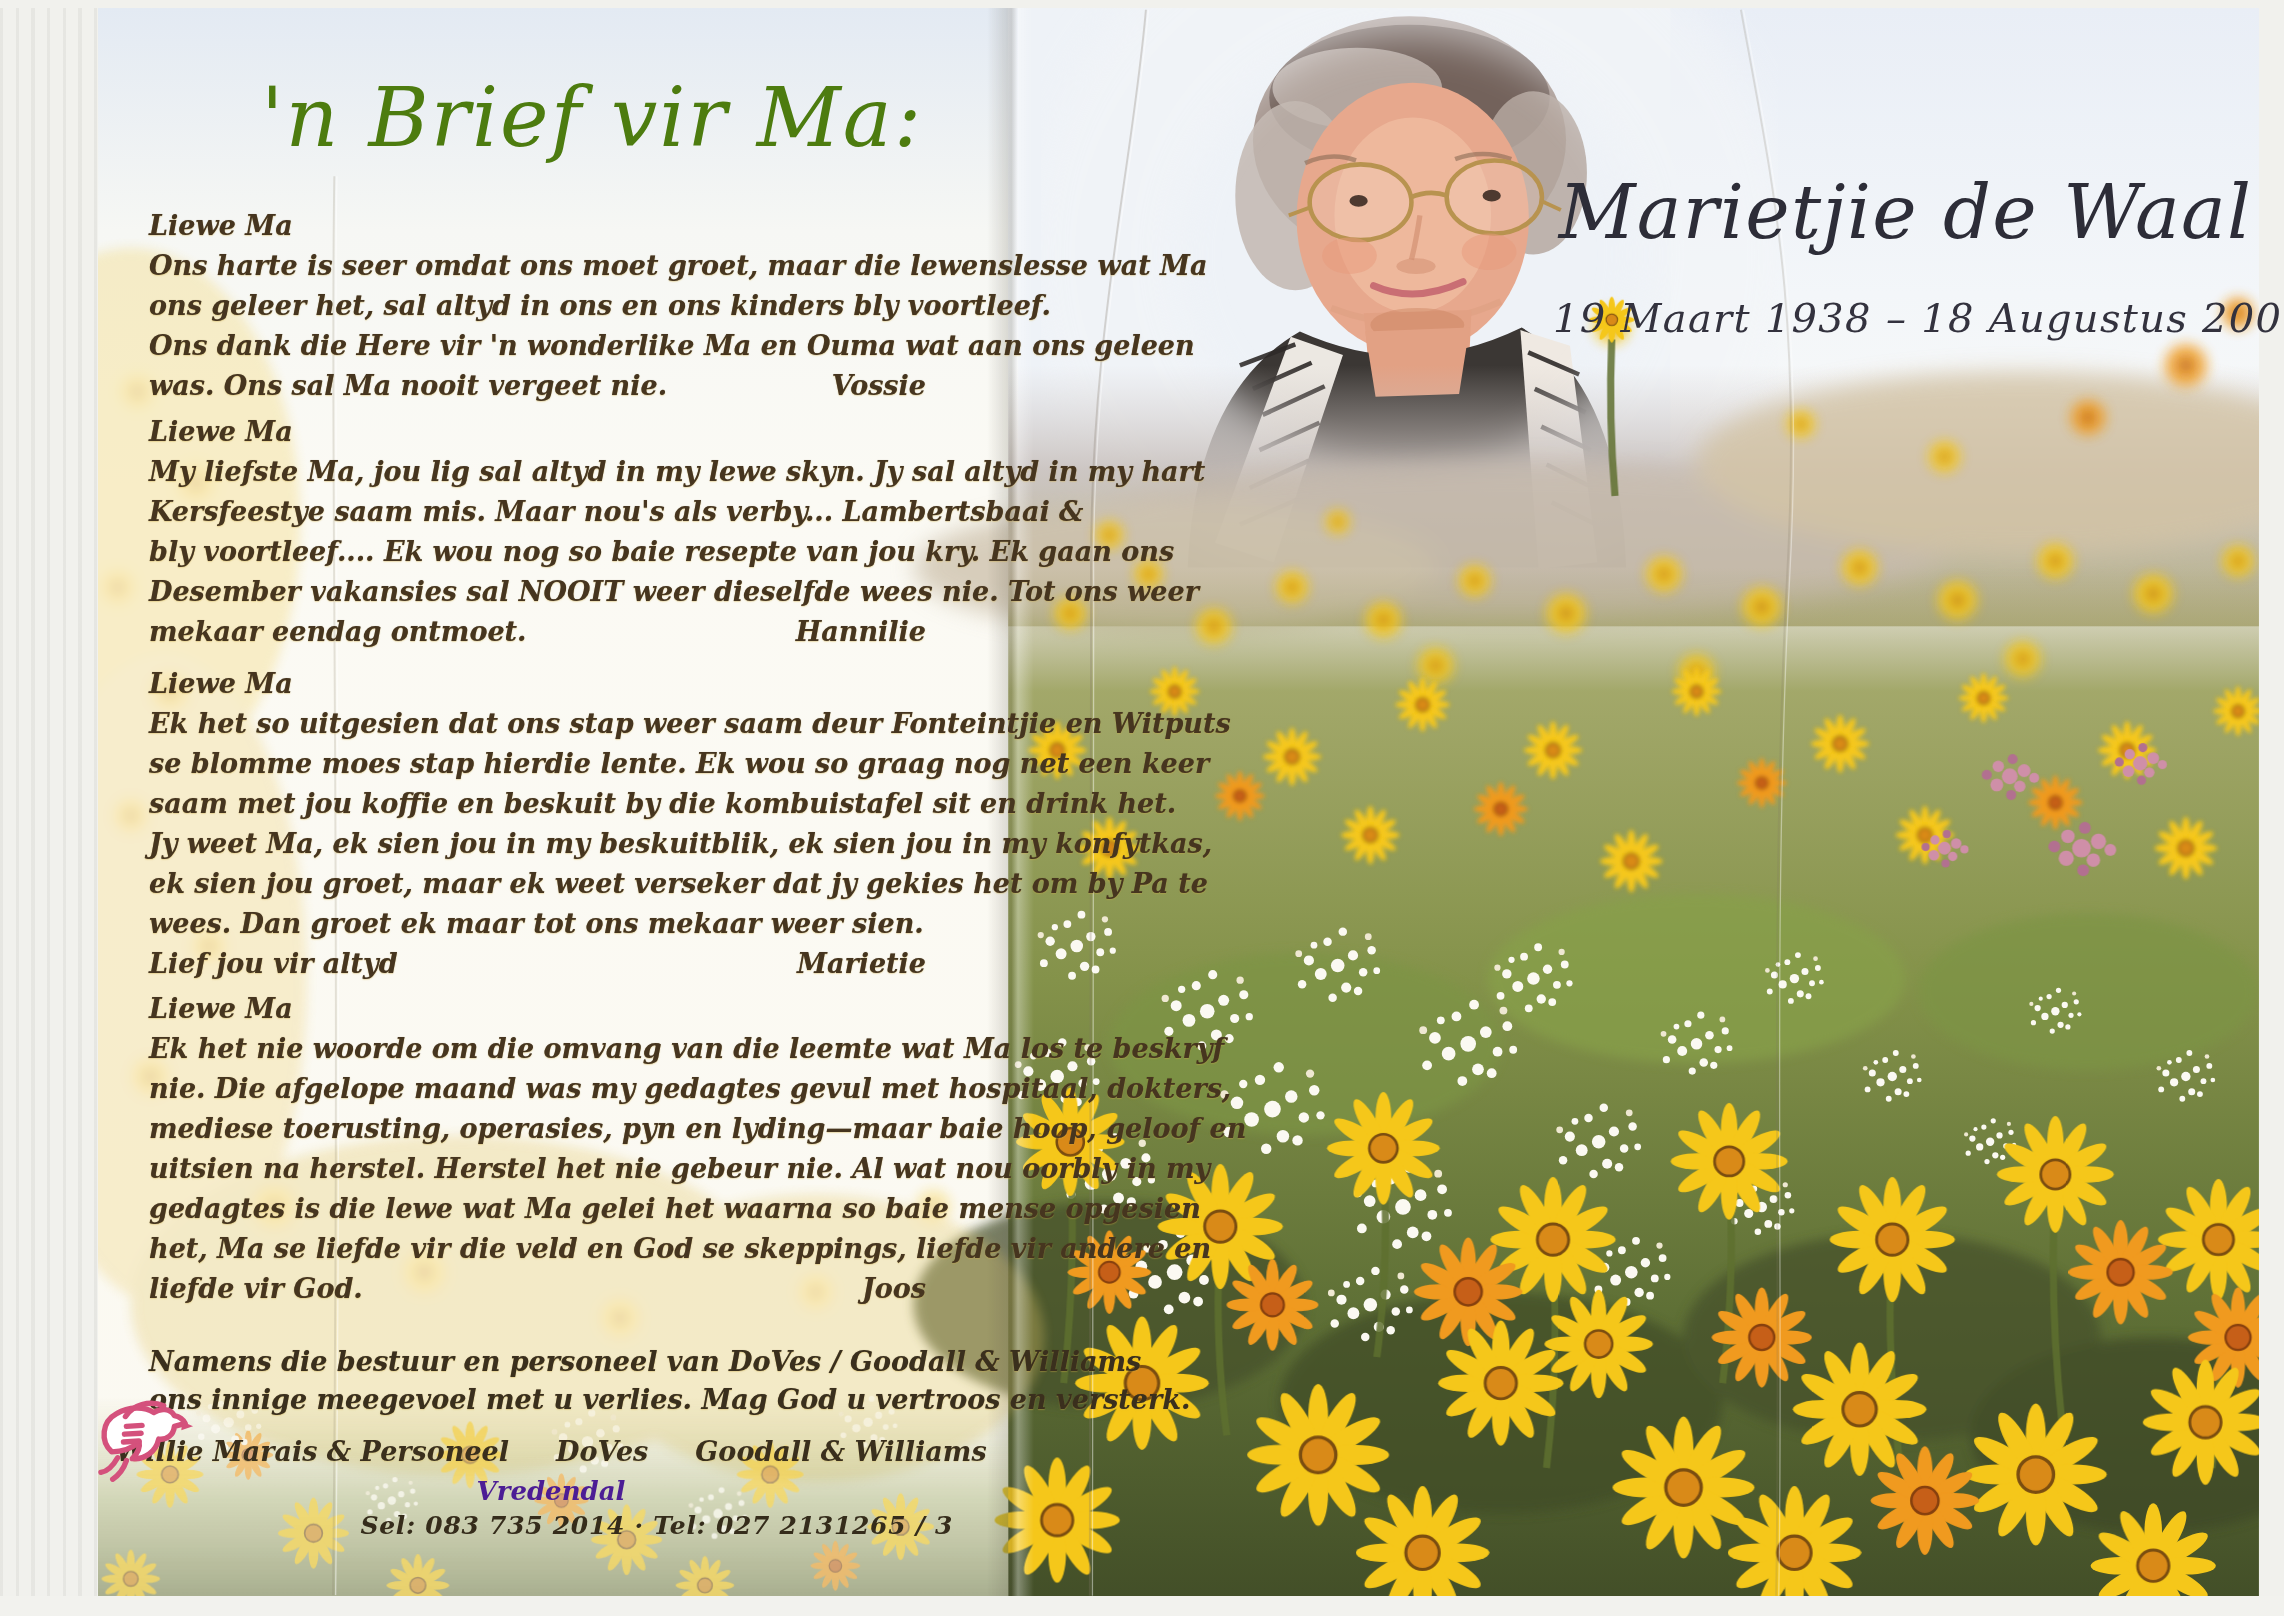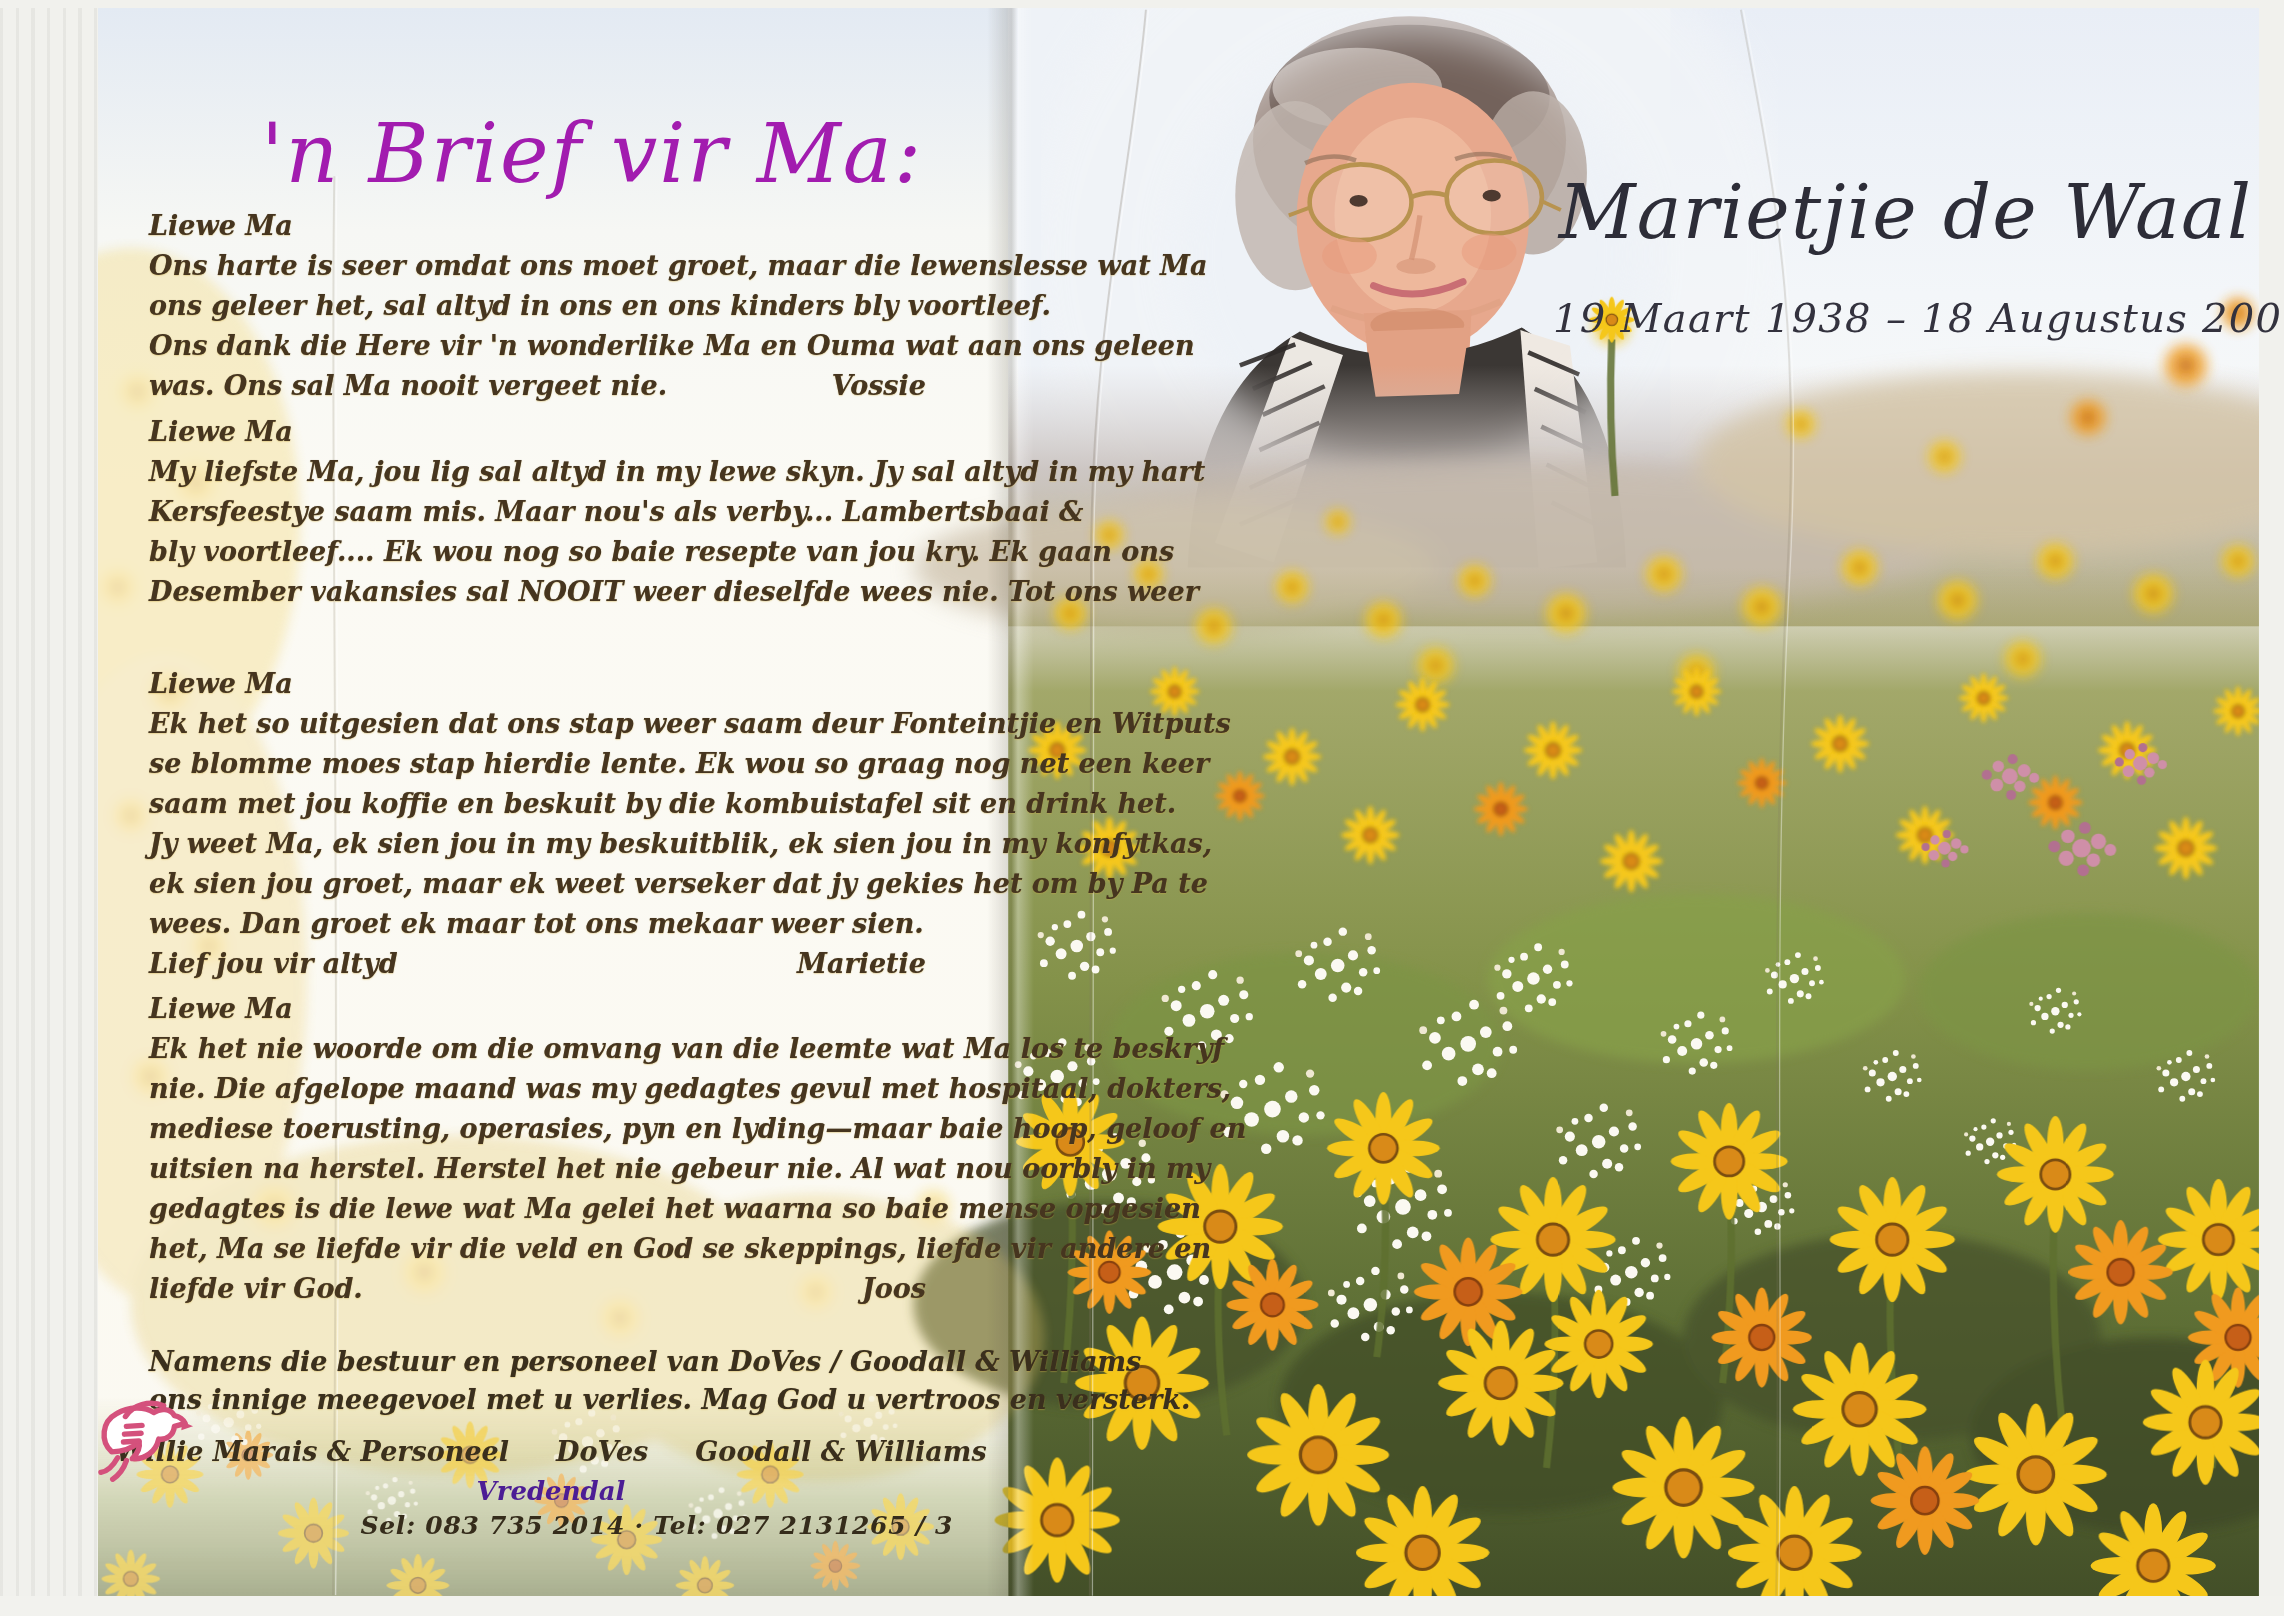--- a/index.html
+++ b/index.html
@@ -16,21 +16,21 @@
   #page-left{position:absolute;left:98px;top:7.8px;width:910px;height:1590px;
     background:linear-gradient(180deg,#e3eaf3 0%, #f6f7f4 14%, #fbfaf4 30%, #fbf9f1 100%);}
   #page-right{position:absolute;left:1008px;top:7.8px;width:1251px;height:1590px;
     background:linear-gradient(180deg,#e9eef6 0%, #f3f6f9 18%, #f8f9f8 30%, #efeee6 40%, #e8e4d6 100%);}
   #gutter{position:absolute;left:987px;top:0;width:47px;height:1616px;
     background:linear-gradient(90deg, rgba(90,85,70,0) 0%, rgba(90,85,70,.22) 52%, rgba(255,255,255,.35) 66%, rgba(90,85,70,0) 100%);}
   svg{position:absolute;left:0;top:0;}
   
   .sheet-text{position:absolute;color:#43331f;}
   #brief-title{left:261px;top:70px;width:731px;font-size:82px;font-style:italic;
-    color:#a21caf;letter-spacing:2px;white-space:nowrap;margin-top:36px;}
+    color:#4d7c0f;letter-spacing:2px;white-space:nowrap;}
   .letter{position:absolute;left:149px;width:804px;}
   .ln{height:40px;line-height:40px;font-size:27px;font-style:italic;font-weight:bold;
       white-space:nowrap;color:#46351f;
       text-shadow:0 1.3px 1.3px rgba(216,182,74,.38), 0 0 0.7px rgba(70,53,31,.55);}
   .lastrow{display:flex;justify-content:space-between;}
   .sig{padding-right:27px;}
   #condolence{position:absolute;left:149px;top:1343px;width:804px;text-align:right;}
   #condolence .ln{font-size:27px;height:38px;line-height:38px;white-space:nowrap;color:#3a2f1d;}
   #firms-row{position:absolute;left:149px;top:1436px;width:804px;display:flex;
      justify-content:center;gap:47px;}
@@ -406,20 +406,24 @@
       <span class="sig">Vossie</span>
     </div>
   </section>
 
   <section class="letter" style="top:412px">
     <div class="ln">Liewe Ma</div>
     <div class="ln">My liefste Ma, jou lig sal altyd in my lewe skyn.  Jy sal altyd in my hart</div>
     <div class="ln">Kersfeestye saam mis. Maar nou's als verby... Lambertsbaai &amp;</div>
     <div class="ln">bly voortleef.... Ek wou nog so baie resepte van jou kry.  Ek gaan ons</div>
     <div class="ln">Desember vakansies sal NOOIT weer dieselfde wees nie.  Tot ons weer</div>
+    <div class="ln lastrow">
+      <span>mekaar eendag ontmoet.</span>
+      <span class="sig">Hannilie</span>
+    </div>
   </section>
 
   <section class="letter" style="top:664px">
     <div class="ln">Liewe Ma</div>
     <div class="ln">Ek het so uitgesien dat ons stap weer saam deur Fonteintjie en Witputs</div>
     <div class="ln">se blomme moes stap hierdie lente.  Ek wou so graag nog net een keer</div>
     <div class="ln">saam met jou koffie en beskuit by die kombuistafel sit en drink het.</div>
     <div class="ln">Jy weet Ma, ek sien jou in my beskuitblik, ek sien jou in my konfytkas,</div>
     <div class="ln">ek sien jou groet, maar ek weet verseker dat jy gekies het om by Pa te</div>
     <div class="ln">wees.  Dan groet ek maar tot ons mekaar weer sien.</div>

